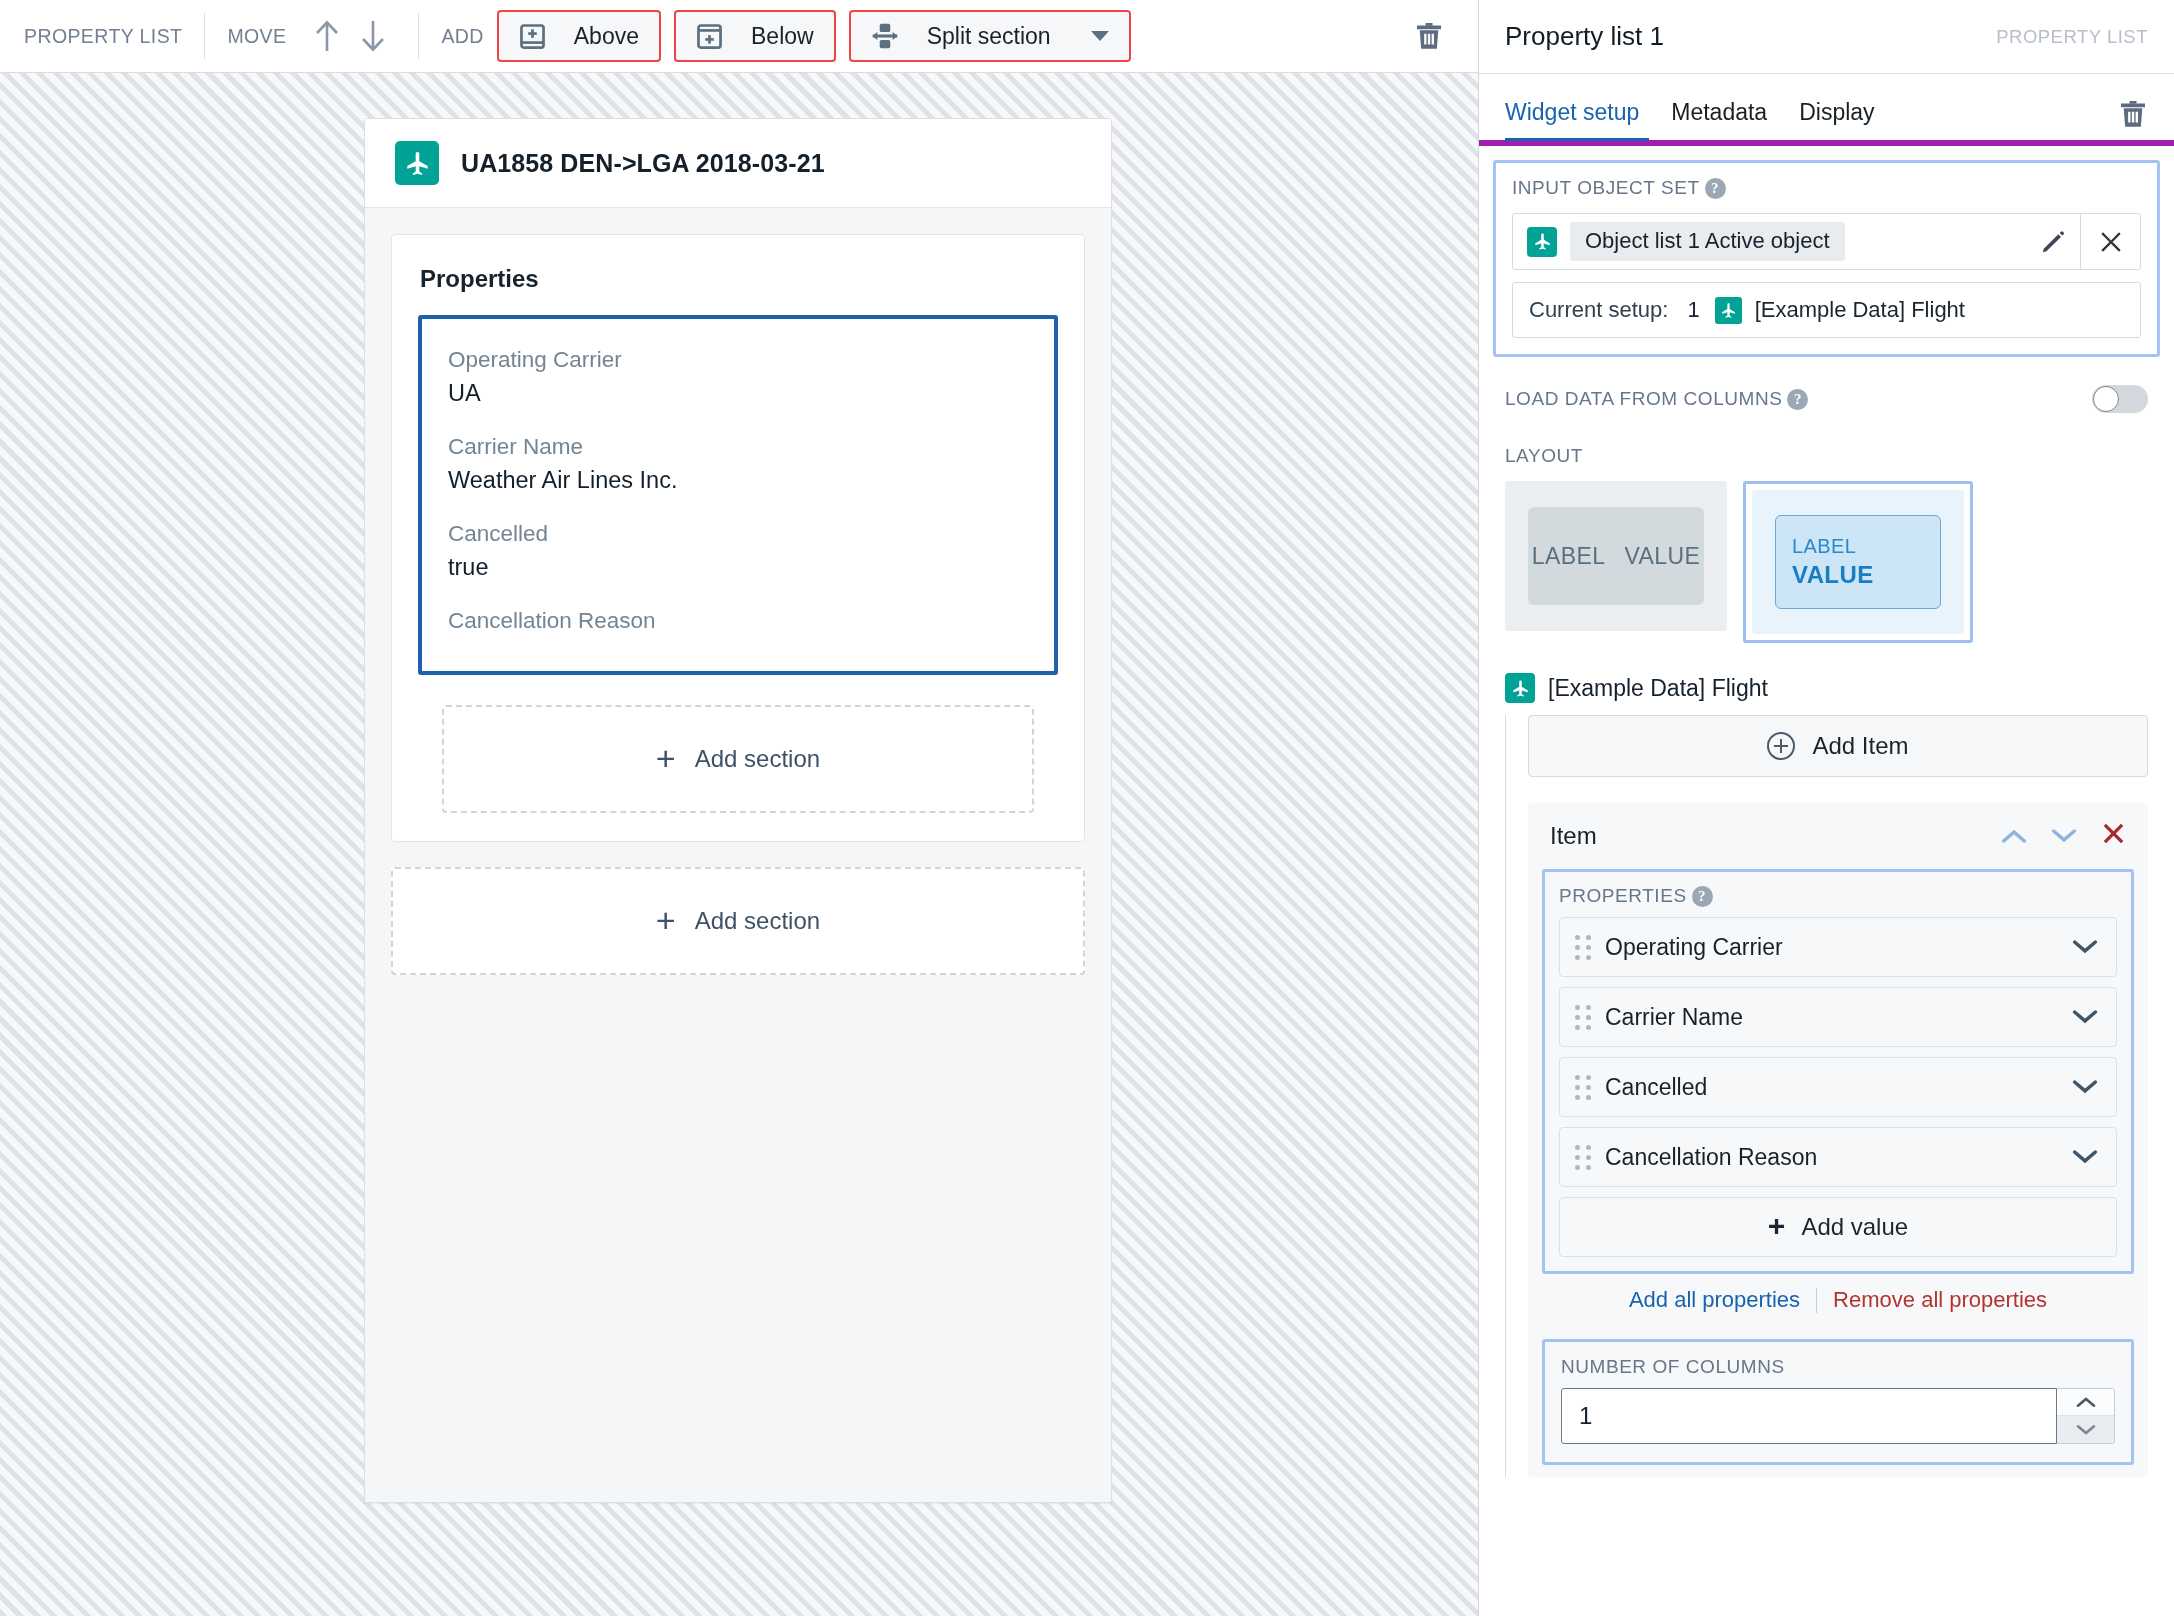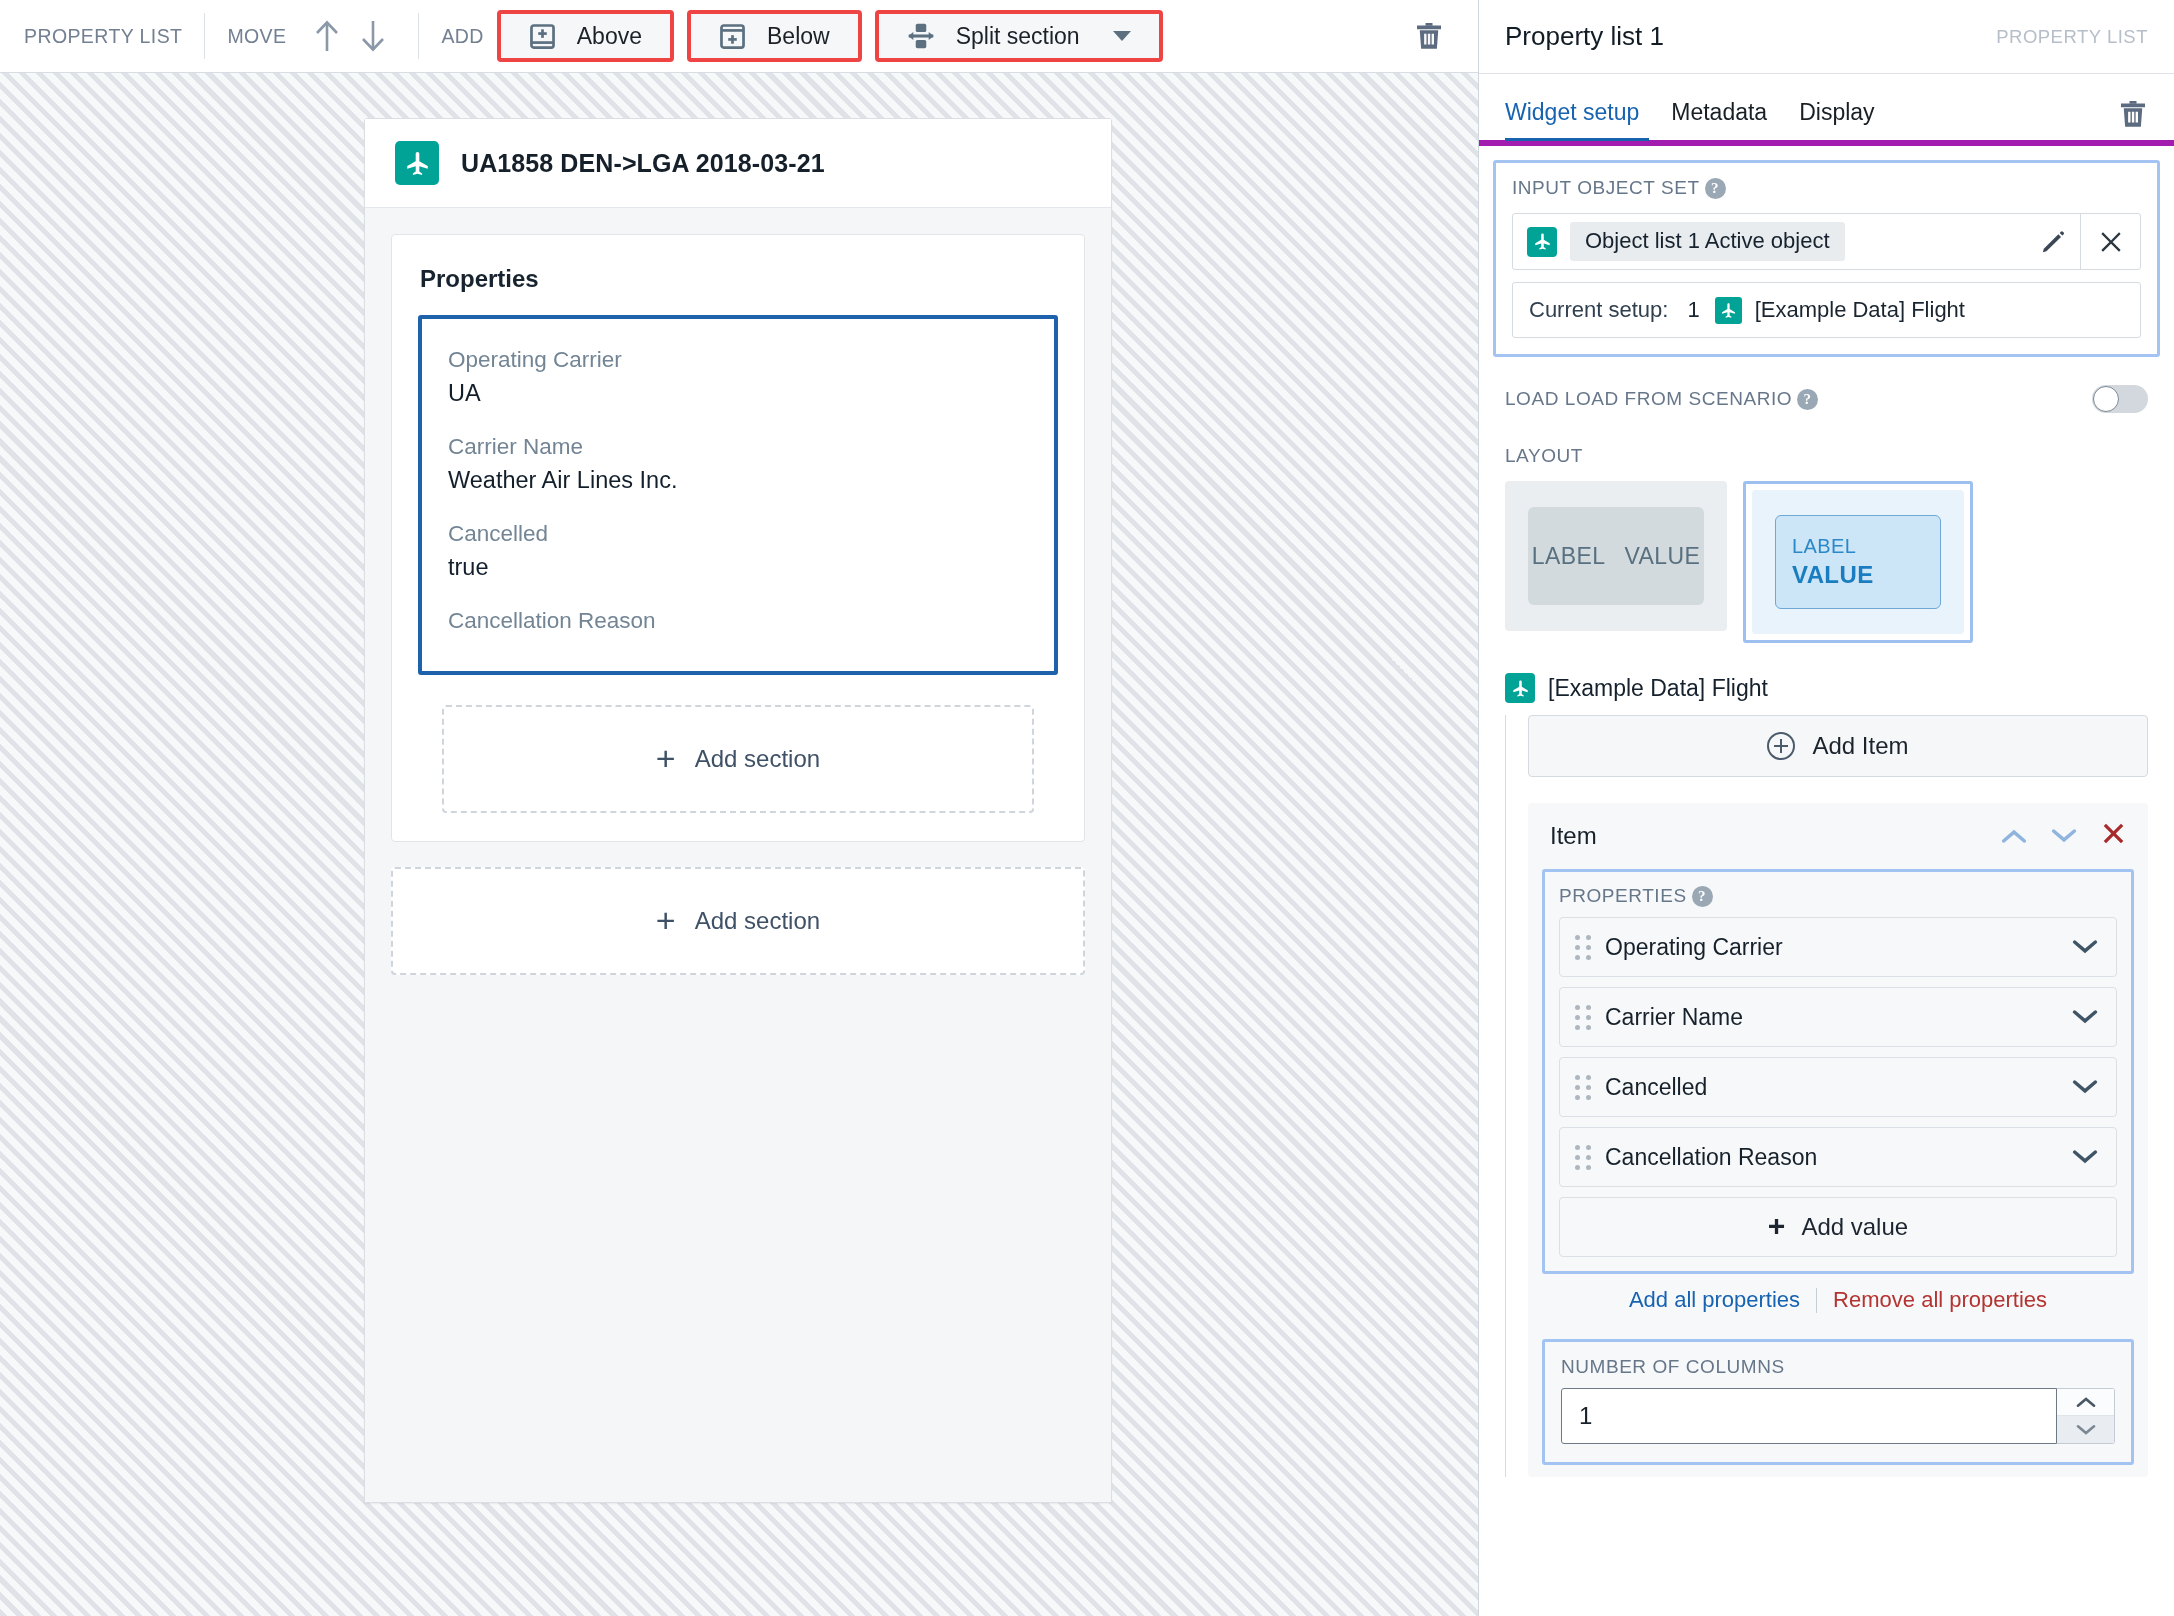--- a/index.html
+++ b/index.html
@@ -36,24 +36,24 @@
     width: 1px; height: 46px; background: #dce1e7; margin: 0 22px;
   }
   .tb-arrowbtn {
     width: 46px; height: 46px; display: flex; align-items: center; justify-content: center;
     color: #8a98a8; cursor: pointer; border-radius: 3px;
   }
   .tb-arrowbtn svg { display: block; }
   .tb-btn {
     height: 52px;
     background: #f5f7f9;
-    border: 4px solid #ef4444;
+    border: 2px solid #ef4444;
     border-radius: 4px;
-    display: flex; align-items: center; gap: 21px;
-    padding: 0 28px;
+    display: flex; align-items: center; gap: 28px;
+    padding: 0 20px;
     margin-left: 13px;
     cursor: pointer;
     color: #1c2127;
     font-size: 23px;
     white-space: nowrap;
   }
   .tb-btn .ic { display: flex; align-items: center; color: #5c7080; }
   .tb-btn .caret {
     width: 0; height: 0;
     border-left: 9px solid transparent; border-right: 9px solid transparent;
@@ -596,21 +596,21 @@
             <svg width="17" height="17" viewBox="0 0 24 24">
               <path d="M21.1 14.3L13.6 9.9V3.4c0-.9-.7-1.6-1.6-1.6s-1.6.7-1.6 1.6v6.5L2.9 14.3v2.4l7.5-2.2v4.6l-2.5 1.7v1.4l4.1-1.1 4.1 1.1v-1.4l-2.5-1.7v-4.6l7.5 2.2v-2.4z" fill="#ffffff"></path>
             </svg>
           </span>
           <span>[Example Data] Flight</span>
         </div>
       </div>
 
       <div id="load-scenario">
         <div class="sec-caps">
-          <span>LOAD LOAD FROM SCENARIO</span>
+          <span>LOAD DATA FROM COLUMNS</span>
           <span class="help-dot">?</span>
         </div>
         <div id="toggle-scenario">
           <span class="knob"></span>
         </div>
       </div>
 
       <div id="layout-label" class="sec-caps">
         <span>LAYOUT</span>
       </div>

